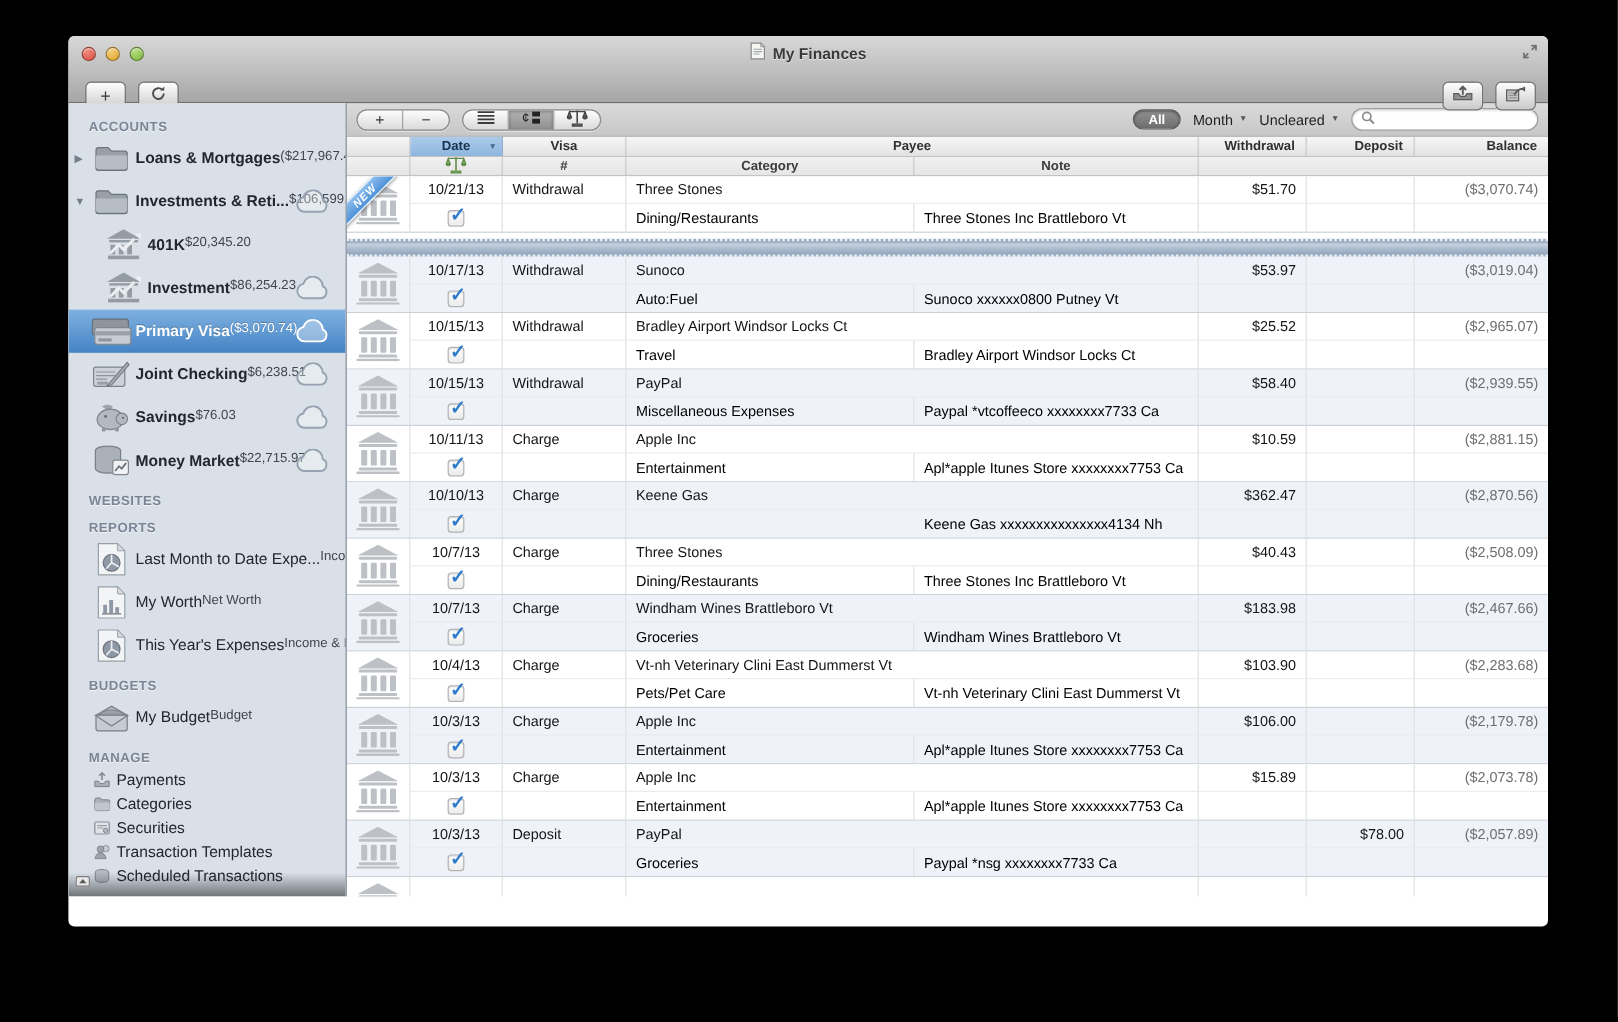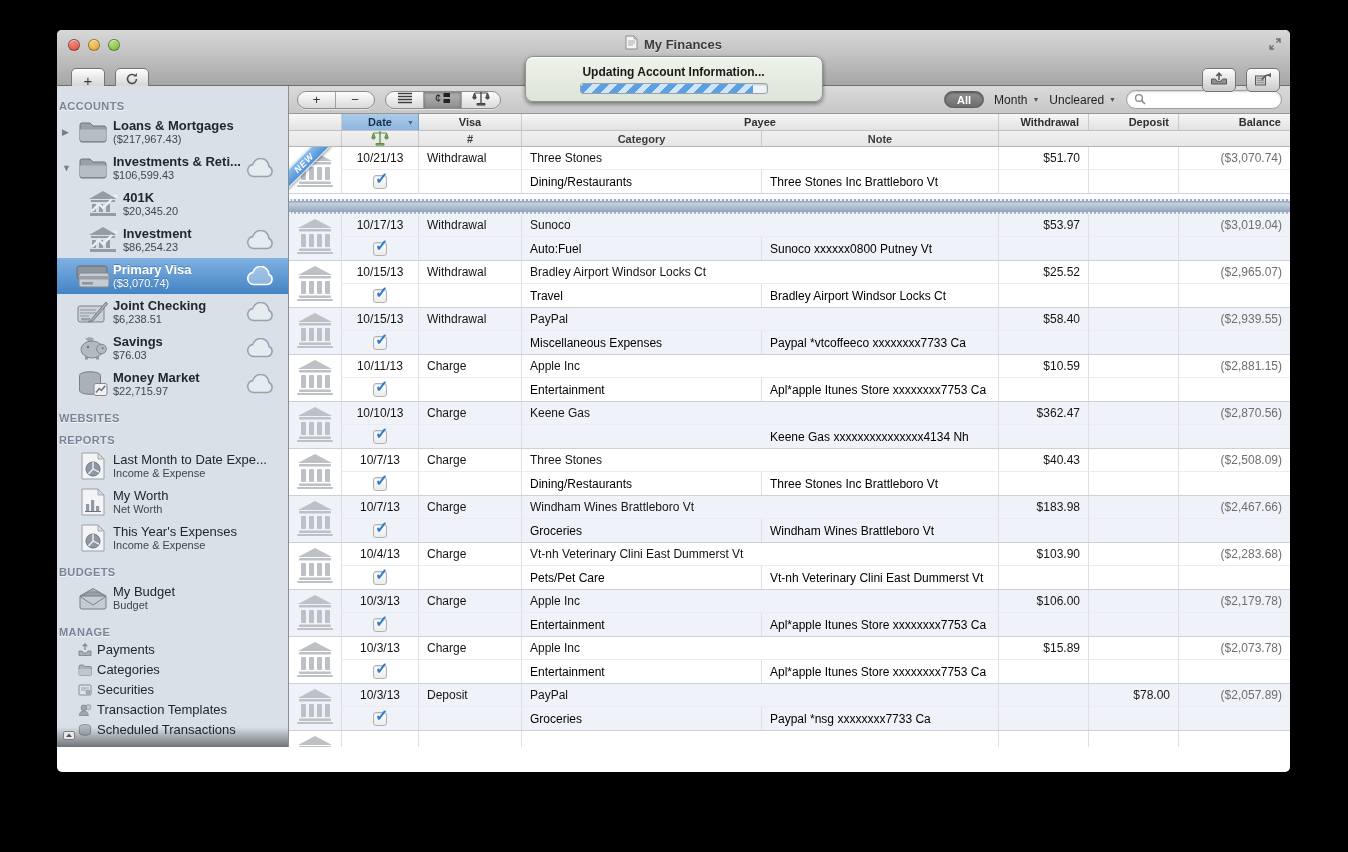--- a/index.html
+++ b/index.html
@@ -41,26 +41,26 @@
   .progress-fill { height:100%;
             background:repeating-linear-gradient(-45deg,#5d9fe2 0 6px,#cfe5f9 6px 12px); }
 
   
   .body-row { display:flex; height:661px; }
 
   
   .sidebar { width:232px; background:#d9e0e8; border-right:1px solid #888f98; position:relative;
              overflow:hidden; padding-top:4px; }
   .sb-title { font-size:11px; font-weight:bold; color:#7b8495; letter-spacing:.4px;
-              margin:10px 0 2px 2px; text-shadow:0 1px 0 rgba(255,255,255,.7); }
+              margin:10px 0 2px 17px; text-shadow:0 1px 0 rgba(255,255,255,.7); }
   .sb-item { position:relative; display:flex; align-items:center; height:36px; padding-left:18px; }
   .sb-item .disclosure { position:absolute; left:5px; top:0; bottom:0; width:11px; display:flex;
               align-items:center; font-size:9px; color:#767e8c; }
   .sb-icon { width:36px; min-width:36px; display:flex; justify-content:center; align-items:center; }
-  .sb-text { display:flex; flex-direction:column; line-height:1.18; margin-left:2px;
+  .sb-text { display:flex; line-height:1.18; margin-left:2px;
              overflow:hidden; white-space:nowrap; }
   .sb-label { font-size:13px; font-weight:bold; color:#23272d; }
   .sb-sub { font-size:11px; color:#40464e; }
   .sb-cloud { position:absolute; right:13px; top:50%; margin-top:-10px; color:#97a2b0; }
   .sb-item.indent { padding-left:28px; }
   .sb-item.selected { background:linear-gradient(#7fb1e1,#4483c4); }
   .sb-item.selected .sb-label, .sb-item.selected .sb-sub { color:#fff; text-shadow:0 -1px 0 rgba(0,0,0,.25); }
   .sb-item.selected .sb-cloud { color:#fff; }
   .sb-item.report { height:36px; }
   .sb-item.report .sb-label { font-weight:normal; }
@@ -171,26 +171,20 @@
     <div class="toolbar">
       <div class="tb-group">
         <span class="tb-btn">+</span>
         <span class="tb-btn">
             <span><svg viewBox="0 0 14 14" width="14" height="14">
                 <path d="M11.5 7a4.5 4.5 0 11-1.3-3.2" fill="none" stroke="#4c4c4c" stroke-width="1.6"></path>
                 <path d="M11.9 1v3.4H8.5z" fill="#4c4c4c"></path>
               </svg></span>
           </span>
       </div>
-      <div class="progress-panel">
-        <div class="progress-label">Updating Account Information...</div>
-        <div class="progress-track">
-          <div class="progress-fill" style="width: 93%;"></div>
-        </div>
-      </div>
       <div class="tb-group right">
         <span class="tb-btn">
             <span><svg viewBox="0 0 18 14" width="18" height="14">
                 <path d="M9 8V1.5M6.3 4 9 1.2 11.7 4" stroke="#5a5a5a" stroke-width="1.6" fill="none"></path>
                 <path d="M1.5 7v5h15V7h-4l-1.5 2.3h-4L5.5 7z" fill="#909090" stroke="#5a5a5a"></path>
               </svg></span>
           </span>
         <span class="tb-btn">
             <span><svg viewBox="0 0 18 14" width="18" height="14">
                 <rect x="1.5" y="4" width="10" height="9" fill="#c4c4c4" stroke="#5a5a5a"></rect>

